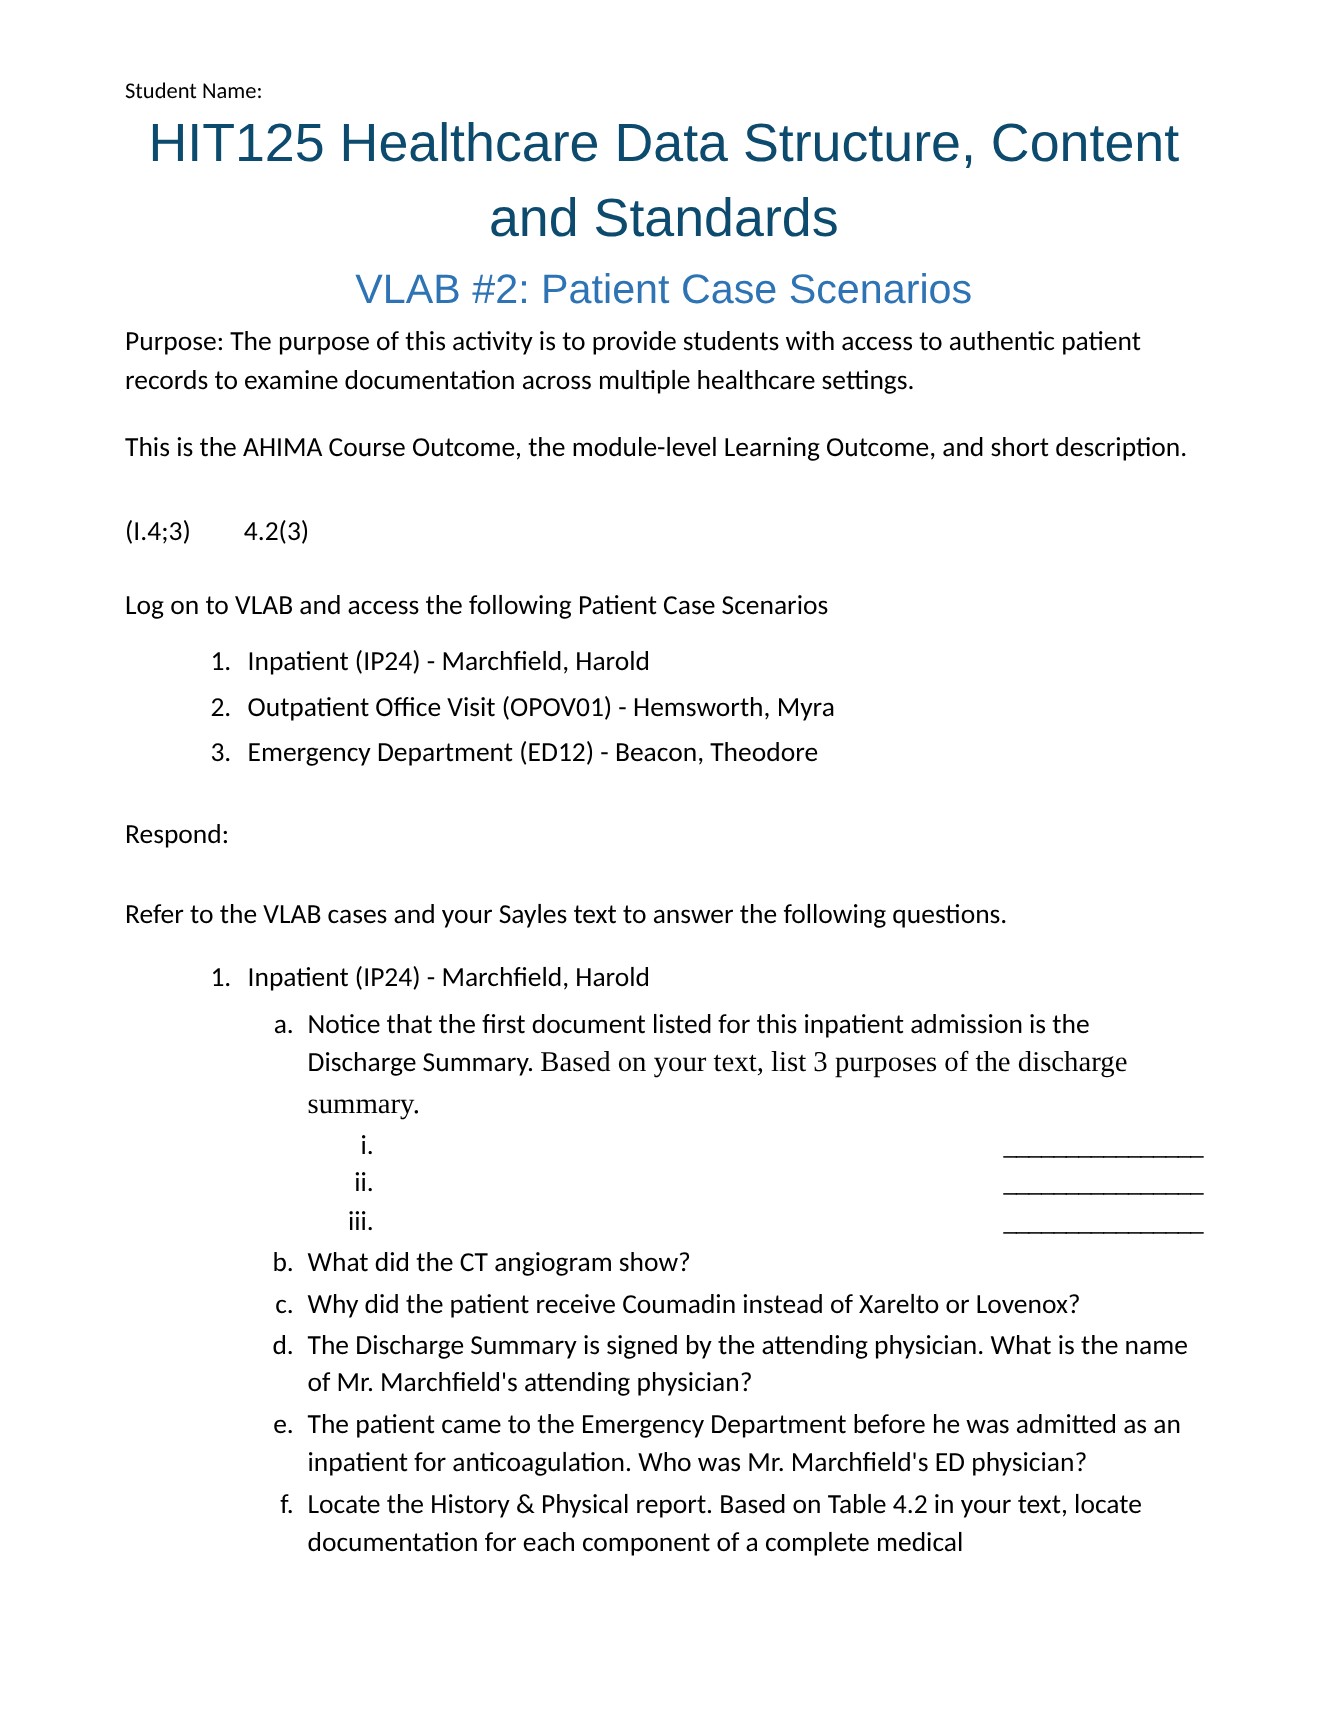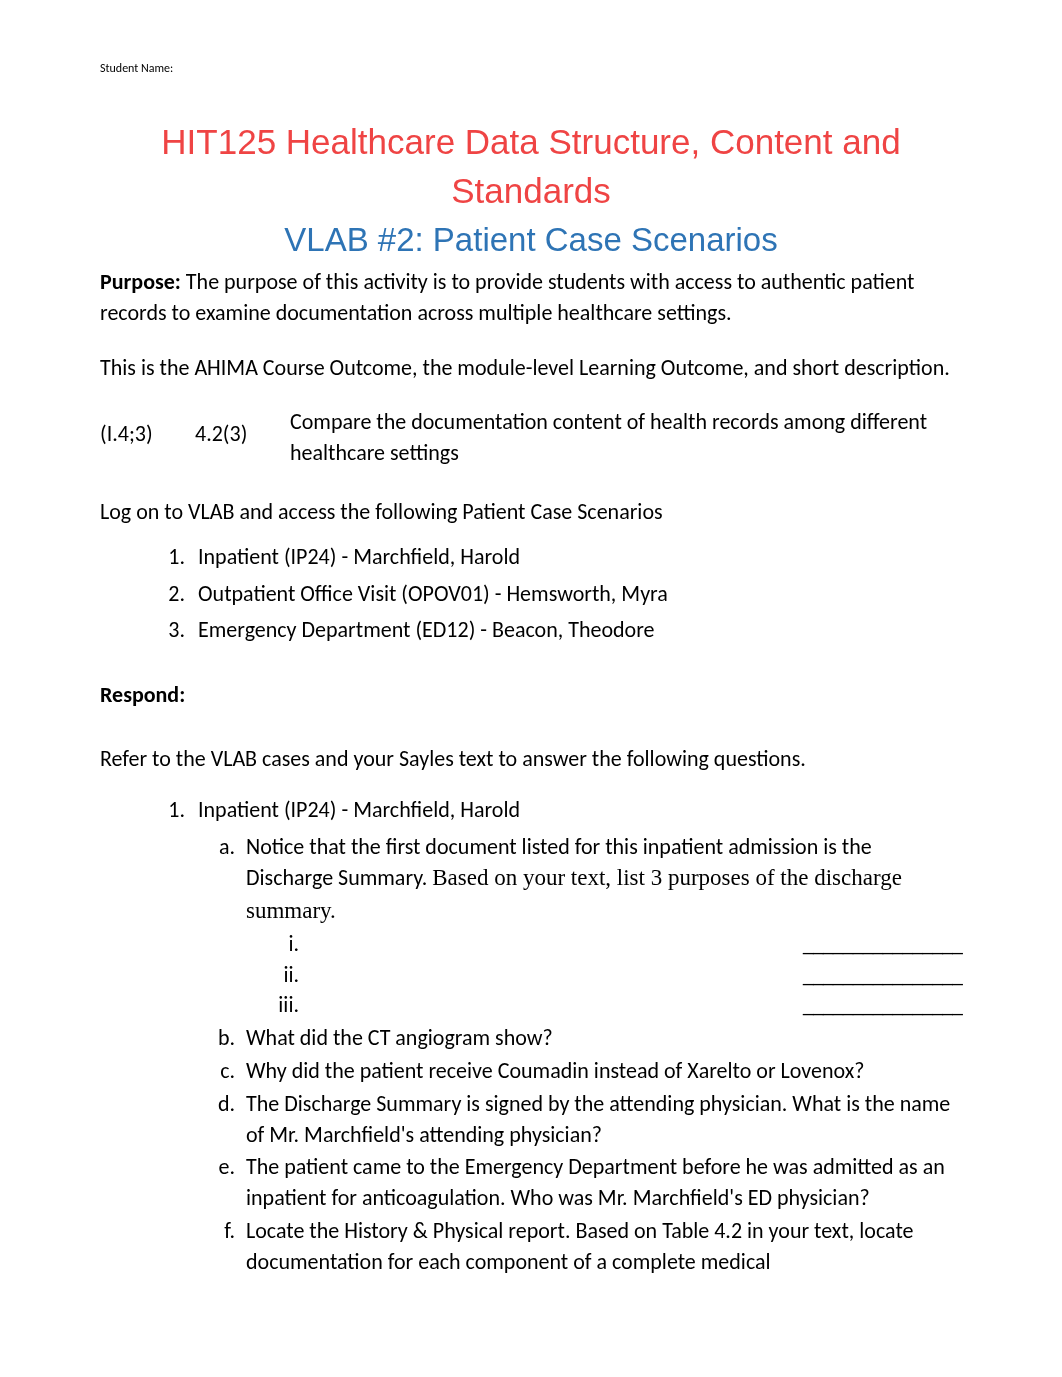--- a/index.html
+++ b/index.html
@@ -6,38 +6,38 @@
   body {
     background: #ffffff;
     font-family: 'Calibri', 'Segoe UI', Arial, sans-serif;
     color: #000;
     width: 1062px;
     height: 1377px;
     padding: 60px 100px 40px 100px;
     font-size: 22px;
     line-height: 1.4;
   }
-  .student-line { font-size: 12px; margin-bottom: 40px; }
+  .student-line { font-size: 18px; }
   .title {
     text-align: center;
-    color: #ef4444;
+    color: #0c4a6e;
     font-family: 'Calibri Light', 'Segoe UI Light', Arial, sans-serif;
-    font-size: 35px;
+    font-size: 43px;
     font-weight: 400;
     margin-bottom: 2px;
   }
   .subtitle {
     text-align: center;
     color: #2E74B5;
     font-family: 'Calibri Light', 'Segoe UI Light', Arial, sans-serif;
     font-size: 33px;
     font-weight: 400;
     margin-bottom: 4px;
   }
-  .bold { font-weight: 700; }
+  .bold { font-weight: 400; }
   .purpose-block { margin-bottom: 24px; }
   .outcome-intro { margin-bottom: 24px; }
   .outcome-row {
     display: flex;
     align-items: flex-start;
     margin-bottom: 28px;
   }
   .outcome-col1 { width: 95px; padding-top: 12px; }
   .outcome-col2 { width: 95px; padding-top: 12px; }
   .outcome-col3 { flex: 1; }
@@ -79,21 +79,20 @@
 
 <div class="purpose-block">
   <span class="bold">Purpose:</span><span> The purpose of this activity is to provide students with access to authentic patient records to examine documentation across multiple healthcare settings.</span>
 </div>
 
 <div class="outcome-intro">This is the AHIMA Course Outcome, the module-level Learning Outcome, and short description.</div>
 
 <div class="outcome-row">
   <div class="outcome-col1">(I.4;3)</div>
   <div class="outcome-col2">4.2(3)</div>
-  <div class="outcome-col3">Compare the documentation content of health records among different healthcare settings</div>
 </div>
 
 <div class="prepare-block">
   <div>Log on to VLAB and access the following Patient Case Scenarios</div>
 </div>
 
 <ol class="prepare-list">
   <li>Inpatient (IP24) - Marchfield, Harold</li>
   <li>Outpatient Office Visit (OPOV01) - Hemsworth, Myra</li>
   <li>Emergency Department (ED12) - Beacon, Theodore</li>

